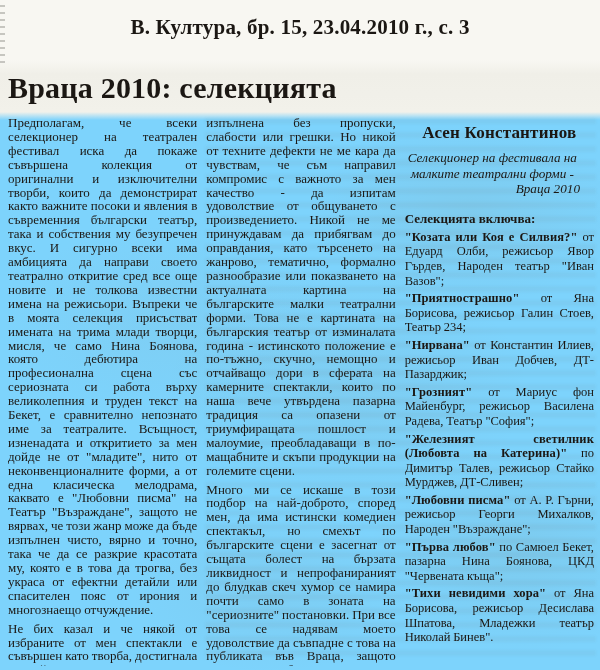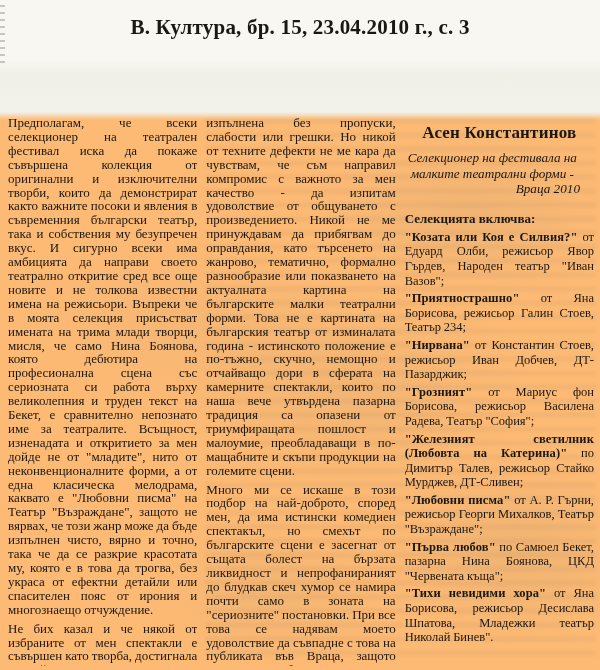--- a/index.html
+++ b/index.html
@@ -3,21 +3,21 @@
 <meta charset="utf-8">
 <style>
   html, body { margin: 0; padding: 0; background: #ece9e1; }
   .page {
     position: relative;
     width: 600px;
     height: 670px;
     overflow: hidden;
     font-family: "Liberation Serif", "DejaVu Serif", serif;
     color: #1b1713;
-    background: #fdba74;
+    background: #7dd3fc;
   }
   
   .page::before {
     content: "";
     position: absolute;
     inset: 0;
     pointer-events: none;
     background:
       radial-gradient(230px 130px at 78% 32%, rgba(138,133,114,.10), transparent 70%),
       radial-gradient(260px 170px at 58% 58%, rgba(130,125,108,.08), transparent 70%),
@@ -106,20 +106,21 @@
 </head>
 <body>
 
 <div class="page">
 
   <div class="edge-marks"></div>
   <div class="ghost"></div>
 
   <div class="masthead">В. Култура, бр. 15, 23.04.2010 г., с. 3</div>
 
+  <h1 class="headline">Враца 2010: селекцията</h1>
 
   <div class="columns">
 
     <div class="col">
       <p class="body-par">Предполагам, че всеки селекционер на театрален фестивал иска да покаже съвършена колекция от оригинални и изключителни творби, които да демонстрират както важните посоки и явления в съвременния български театър, така и собствения му безупречен вкус. И сигурно всеки има амбицията да направи своето театрално откритие сред все още новите и не толкова известни имена на режисьори. Въпреки че в моята селекция присъстват имената на трима млади творци, мисля, че само Нина Боянова, която дебютира на професионална сцена със сериозната си работа върху великолепния и труден текст на Бекет, е сравнително непознато име за театралите. Всъщност, изненадата и откритието за мен дойде не от "младите", нито от неконвенционалните форми, а от една класическа мелодрама, каквато е "Любовни писма" на Театър "Възраждане", защото не вярвах, че този жанр може да бъде изпълнен чисто, вярно и точно, така че да се разкрие красотата му, която е в това да трогва, без украса от ефектни детайли или спасителен пояс от ирония и многознаещо отчуждение.</p>
       <p class="body-par">Не бих казал и че някой от избраните от мен спектакли е съвършен като творба, достигнала докрай замисъла си и</p>
     </div>
 
     <div class="col">
       <p class="body-par">изпълнена без пропуски, слабости или грешки. Но никой от техните дефекти не ме кара да чувствам, че съм направил компромис с важното за мен качество - да изпитам удоволствие от общуването с произведението. Никой не ме принуждавам да прибягвам до оправдания, като търсенето на жанрово, тематично, формално разнообразие или показването на актуалната картина на българските малки театрални форми. Това не е картината на българския театър от изминалата година - истинското положение е по-тъжно, скучно, немощно и отчайващо дори в сферата на камерните спектакли, които по наша вече утвърдена пазарна традиция са опазени от триумфиращата пошлост и малоумие, преобладаващи в по-мащабните и скъпи продукции на големите сцени.</p>
@@ -127,23 +128,23 @@
     </div>
 
     <div class="col">
       <div class="byline">Асен Константинов</div>
       <div class="role">Селекционер на фестивала на малките театрални форми - Враца 2010</div>
       <div class="sel-heading">Селекцията включва:</div>
 
       <div class="sel-list">
         <p class="sel-item"><b>"Козата или Коя е Силвия?"</b><span> от Едуард Олби, режисьор Явор Гърдев, Народен театър "Иван Вазов";</span></p>
         <p class="sel-item"><b>"Приятнострашно"</b><span> от Яна Борисова, режисьор Галин Стоев, Театър 234;</span></p>
-        <p class="sel-item"><b>"Нирвана"</b><span> от Константин Стоев, режисьор Иван Добчев, ДТ-Пазарджик;</span></p>
-        <p class="sel-item"><b>"Грозният"</b><span> от Мариус фон Борисова, режисьор Василена Радева, Театър "София";</span></p>
+        <p class="sel-item"><b>"Нирвана"</b><span> от Константин Илиев, режисьор Иван Добчев, ДТ-Пазарджик;</span></p>
+        <p class="sel-item"><b>"Грозният"</b><span> от Мариус фон Майенбург, режисьор Василена Радева, Театър "София";</span></p>
         <p class="sel-item"><b>"Железният светилник (Любовта на Катерина)"</b><span> по Димитър Талев, режисьор Стайко Мурджев, ДТ-Сливен;</span></p>
-        <p class="sel-item"><b>"Любовни писма"</b><span> от А. Р. Гърни, режисьор Георги Михалков, Театър "Възраждане";</span></p>
+        <p class="sel-item"><b>"Любовни писма"</b><span> от А. Р. Гърни, режисьор Георги Михалков, Народен "Възраждане";</span></p>
         <p class="sel-item"><b>"Първа любов"</b><span> по Самюел Бекет, пазарна Нина Боянова, ЦКД "Червената къща";</span></p>
         <p class="sel-item"><b>"Тихи невидими хора"</b><span> от Яна Борисова, режисьор Десислава Шпатова, Младежки театър Николай Бинев".</span></p>
       </div>
     </div>
 
   </div>
 </div>
 
 </body></html>

